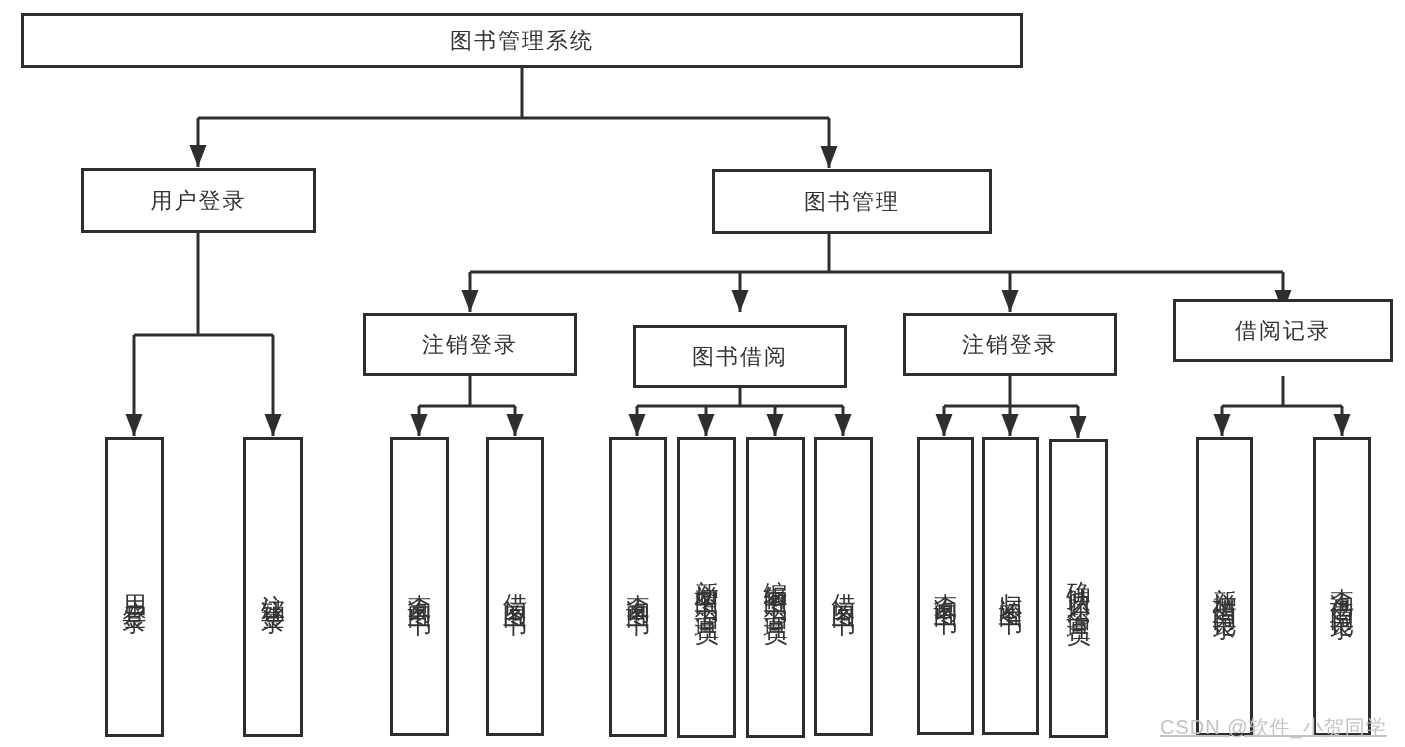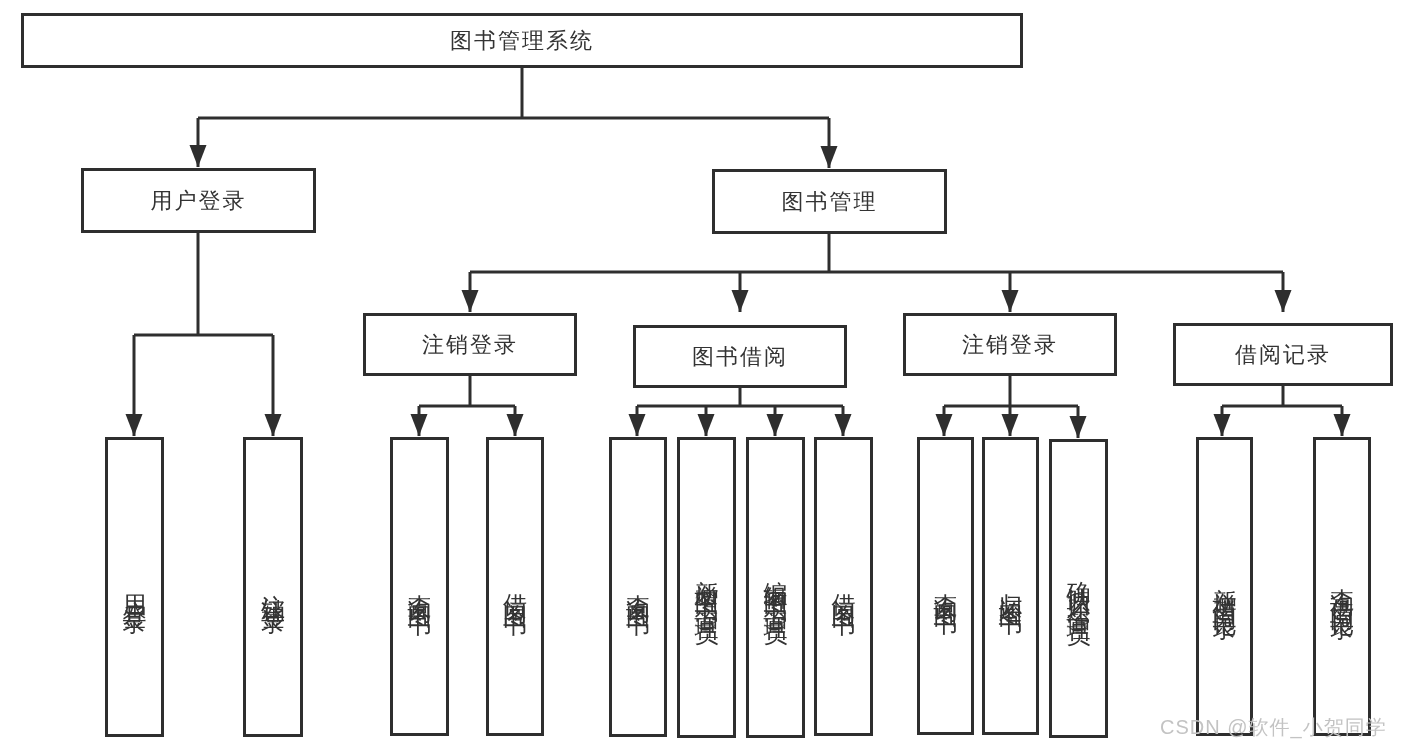--- a/index.html
+++ b/index.html
@@ -47,20 +47,21 @@
   .watermark {
     position: absolute;
     left: 1160px;
     top: 714px;
     width: 240px;
     font-size: 20px;
     color: #c3c3c3;
     letter-spacing: 1px;
     white-space: nowrap;
     z-index: 5;
+    text-decoration: underline;
   }
 </style>
 </head>
 <body>
 
 <div class="canvas">
 
   <svg class="connectors" viewBox="0 0 1405 747" xmlns="http://www.w3.org/2000/svg">
     <defs>
       <marker id="arw" markerUnits="userSpaceOnUse" markerWidth="23" markerHeight="18" viewBox="0 -9 23 18" refX="22" refY="0" orient="auto">
@@ -123,34 +124,34 @@
     </g>
   </svg>
 
   <div class="node h-node" style="left:21px; top:13px; width:1002px; height:55px;">
     <span>图书管理系统</span>
   </div>
 
   <div class="node h-node" style="left:81px; top:168px; width:235px; height:65px;">
     <span>用户登录</span>
   </div>
-  <div class="node h-node" style="left:712px; top:169px; width:235px; height:65px;">
+  <div class="node h-node" style="left:712px; top:169px; width:280px; height:65px;">
     <span>图书管理</span>
   </div>
 
   <div class="node h-node" style="left:363px; top:313px; width:214px; height:63px;">
     <span>注销登录</span>
   </div>
   <div class="node h-node" style="left:633px; top:313px; width:214px; height:63px;margin-top:12px;">
     <span>图书借阅</span>
   </div>
   <div class="node h-node" style="left:903px; top:313px; width:214px; height:63px;">
     <span>注销登录</span>
   </div>
-  <div class="node h-node" style="left:1173px; top:323px; width:220px; height:63px;">
+  <div class="node h-node" style="left:1173px; top:299px; width:220px; height:63px;">
     <span>借阅记录</span>
   </div>
 
   <div class="node v-node" style="left:105px; top:437px; width:59px; height:300px;">
     <span>用户登录</span>
   </div>
   <div class="node v-node" style="left:243px; top:437px; width:60px; height:300px;">
     <span>注销登录</span>
   </div>
 

